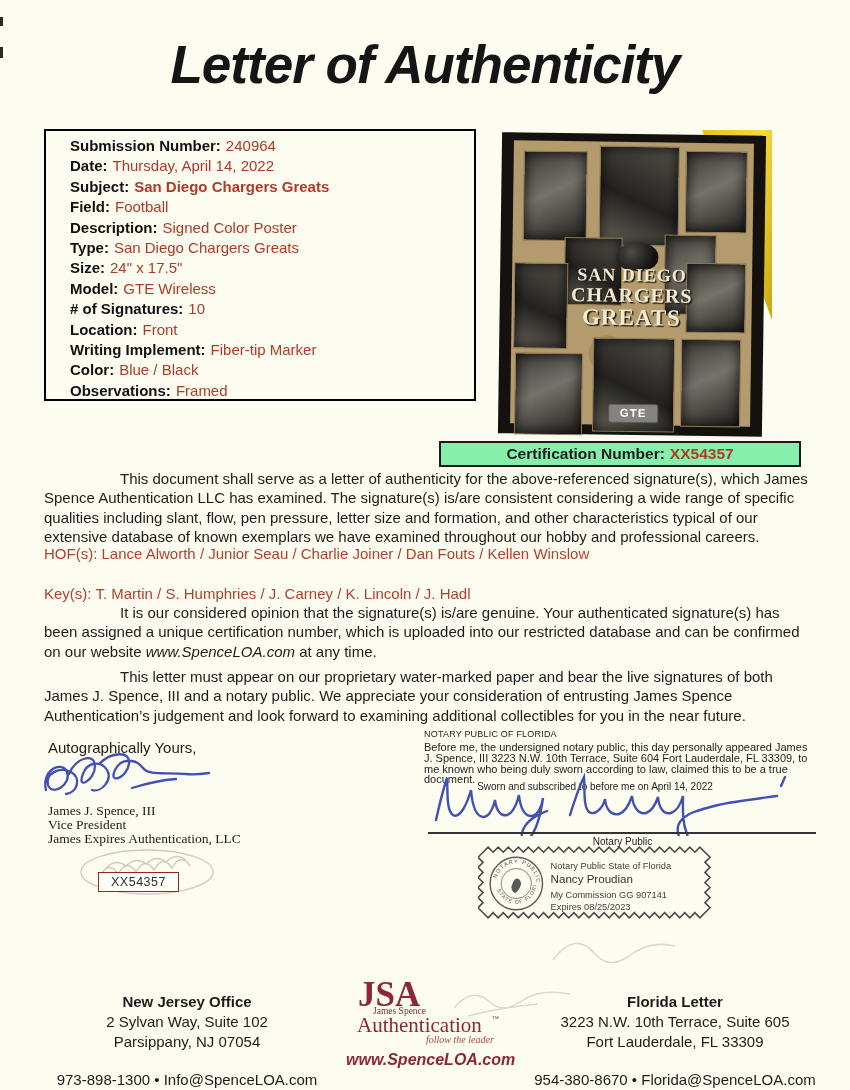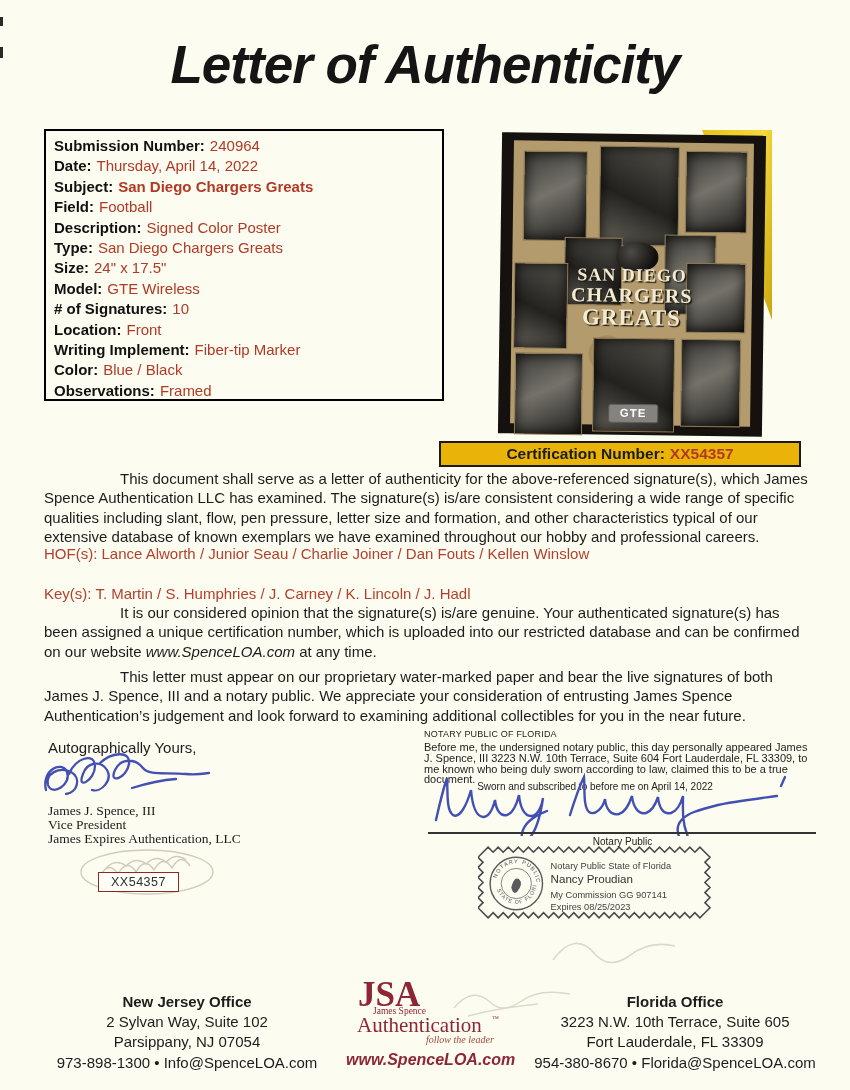--- a/index.html
+++ b/index.html
@@ -9,21 +9,21 @@
   
   #title{position:absolute;left:0;top:34px;width:100%;text-align:center;
     font-family:Liberation Sans, sans-serif;font-style:italic;font-weight:700;
     font-size:53px;letter-spacing:-1px;color:#151515;}
 
   
   .edge-mark{position:absolute;left:0;background:#2a2a2a;}
 
   
   #details-box{position:absolute;left:44px;top:129px;width:380px;height:258px;
-    border:2px solid #000;padding:5px 8px;font-size:15px;line-height:20.4px;}
+    border:2px solid #000;padding:5px 24px;font-size:15px;line-height:20.4px;}
   .dl{font-weight:700;color:#111;margin-right:5px;}
   .dv{color:#b03a26;}
   .dv-bold{font-weight:700;}
 
   
   #photo{position:absolute;left:496px;top:132px;width:272px;height:305px;}
   #photo-yellow{position:absolute;right:-4px;top:-2px;width:70px;height:190px;
     background:linear-gradient(100deg,#e8c31c 0%,#f5d93e 60%,#caa60e 100%);
     clip-path:polygon(100% 0,0 0,100% 100%);}
   #frame{position:absolute;inset:2px 4px;background:#14110e;transform:rotate(0.8deg);}
@@ -43,21 +43,21 @@
     text-shadow:1.5px 1.5px 1px #241e12;line-height:1.06;letter-spacing:1px;}
   #poster-title .l1{font-size:18px;}
   #poster-title .l2{font-size:20px;}
   #poster-title .l3{font-size:23px;}
   #gte{position:absolute;left:98px;top:262px;width:48px;height:17px;background:#84837f;
     border:1px solid #5c5b57;border-radius:3px;color:#fff;font-weight:700;font-size:11.5px;
     letter-spacing:1px;text-align:center;line-height:17px;}
 
   
   #certbox{position:absolute;left:439px;top:441px;width:358px;height:22px;border:2px solid #1a1a1a;
-    text-align:center;font-size:15.5px;font-weight:700;line-height:22px;background:#eab308;}
+    text-align:center;font-size:15.5px;font-weight:700;line-height:22px;background:#86efac;}
   #certbox .num{color:#b03a26;margin-left:5px;}
 
   
   .body-text{position:absolute;left:44px;width:768px;margin:0;font-size:15px;line-height:19.3px;
     text-indent:76px;color:#1c1c1c;}
   #p1{top:469px;}
   #p2{top:603px;}
   #p3{top:667px;}
   .red-line{position:absolute;left:44px;margin:0;font-size:15px;color:#b2402c;}
   #hof{top:545px;}
@@ -86,21 +86,21 @@
   #stamp{position:absolute;left:478px;top:843px;}
 
   
   .faint{position:absolute;opacity:.85;}
 
   
   .f-col{position:absolute;text-align:center;font-size:15px;line-height:20px;}
   #f-nj{left:47px;top:992px;width:280px;}
   #f-fl{left:512px;top:992px;width:326px;}
   .f-title{font-weight:700;}
-  .f-contact{margin-top:1px;}
+  .f-contact{margin-top:18px;}
   #f-logo{position:absolute;left:330px;top:975px;width:190px;height:100px;
     font-family:"Liberation Serif",serif;color:#8e2636;}
   #logo-jsa{position:absolute;left:28px;top:0px;font-size:35px;font-weight:700;}
   #logo-james{position:absolute;left:43px;top:31px;font-size:9.5px;}
   #logo-auth{position:absolute;left:27px;top:38px;font-size:21px;}
   #logo-tm{position:absolute;left:162px;top:40px;font-size:7px;}
   #logo-tag{position:absolute;left:96px;top:59px;font-size:10px;font-style:italic;color:#a34a3a;}
   #logo-site{position:absolute;left:16px;top:76px;font-size:16px;font-weight:700;font-style:italic;
     font-family:"Liberation Sans",sans-serif;}
 </style>
@@ -242,19 +242,19 @@
   <div id="f-logo">
     <div id="logo-jsa">JSA</div>
     <div id="logo-james">James Spence</div>
     <div id="logo-auth">Authentication</div>
     <div id="logo-tm">™</div>
     <div id="logo-tag">follow the leader</div>
     <div id="logo-site">www.SpenceLOA.com</div>
   </div>
 
   <div id="f-fl" class="f-col">
-    <div class="f-title">Florida Office</div>
+    <div class="f-title">Florida Letter</div>
     <div>3223 N.W. 10th Terrace, Suite 605</div>
     <div>Fort Lauderdale, FL 33309</div>
     <div class="f-contact">954-380-8670 • Florida@SpenceLOA.com</div>
   </div>
 
 </div>
 
 </body></html>

